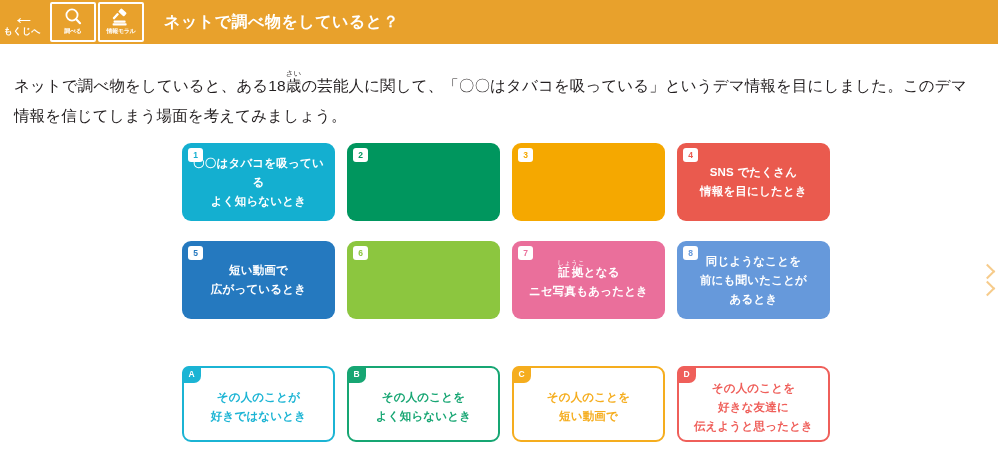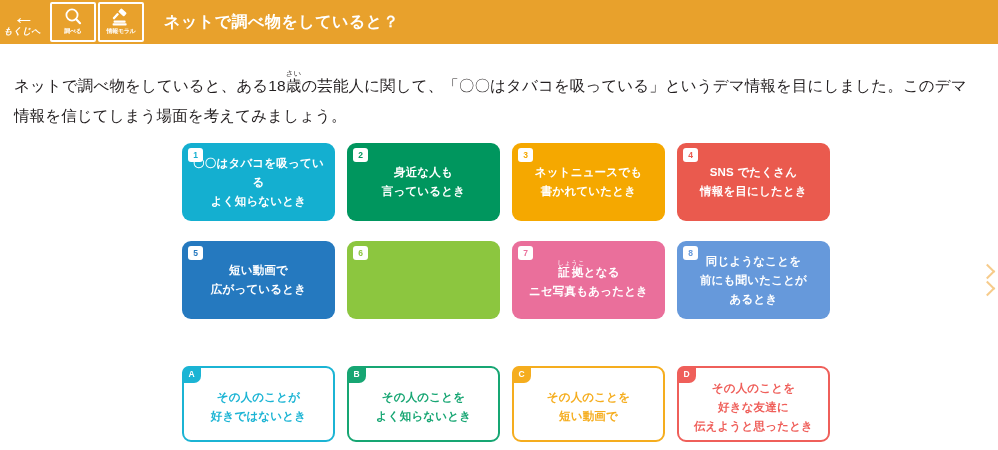--- a/index.html
+++ b/index.html
@@ -14,21 +14,21 @@
   .header{
     position:absolute;left:0;top:0;width:998px;height:44px;
     background:#e8a12c;display:flex;align-items:center;
   }
   .back-link{
     width:52px;height:44px;display:flex;flex-direction:column;
     align-items:center;justify-content:center;color:#ffffff;
     cursor:pointer;flex:0 0 auto;
   }
   .back-arrow{font-size:22px;line-height:18px;font-weight:400;margin-left:-4px;}
-  .back-text{font-size:9px;line-height:11px;white-space:nowrap;margin-left:-8px;font-weight:700;font-style:italic;}
+  .back-text{font-size:9px;line-height:11px;white-space:nowrap;margin-left:-8px;font-weight:700;}
 
   .tabs{display:flex;gap:2px;margin-left:-2px;flex:0 0 auto;}
   .tab{
     width:46px;height:40px;background:#e8a12c;border:2px solid #ffffff;
     border-radius:2px;display:flex;flex-direction:column;
     align-items:center;justify-content:flex-start;padding-top:3px;
     box-sizing:border-box;cursor:pointer;
   }
   .tab svg{display:block;}
   .tab-label{
@@ -155,32 +155,24 @@
     <div class="card filled" style="background:#14afd0;">
       <span class="badge" style="color:#14afd0;">1</span>
       <span class="label">
         <span>〇〇はタバコを吸っている</span><br>
         <span>よく知らないとき</span>
       </span>
     </div>
 
     <div class="card filled" style="background:#00965e;">
       <span class="badge" style="color:#00965e;">2</span>
-      <span class="label">
-        <span>身近な人も</span><br>
-        <span>言っているとき</span>
-      </span>
     </div>
 
     <div class="card filled" style="background:#f5a800;">
       <span class="badge" style="color:#f5a800;">3</span>
-      <span class="label">
-        <span>ネットニュースでも</span><br>
-        <span>書かれていたとき</span>
-      </span>
     </div>
 
     <div class="card filled" style="background:#ea5a4e;">
       <span class="badge" style="color:#ea5a4e;">4</span>
       <span class="label">
         <span>SNS でたくさん</span><br>
         <span>情報を目にしたとき</span>
       </span>
     </div>
   </div>

